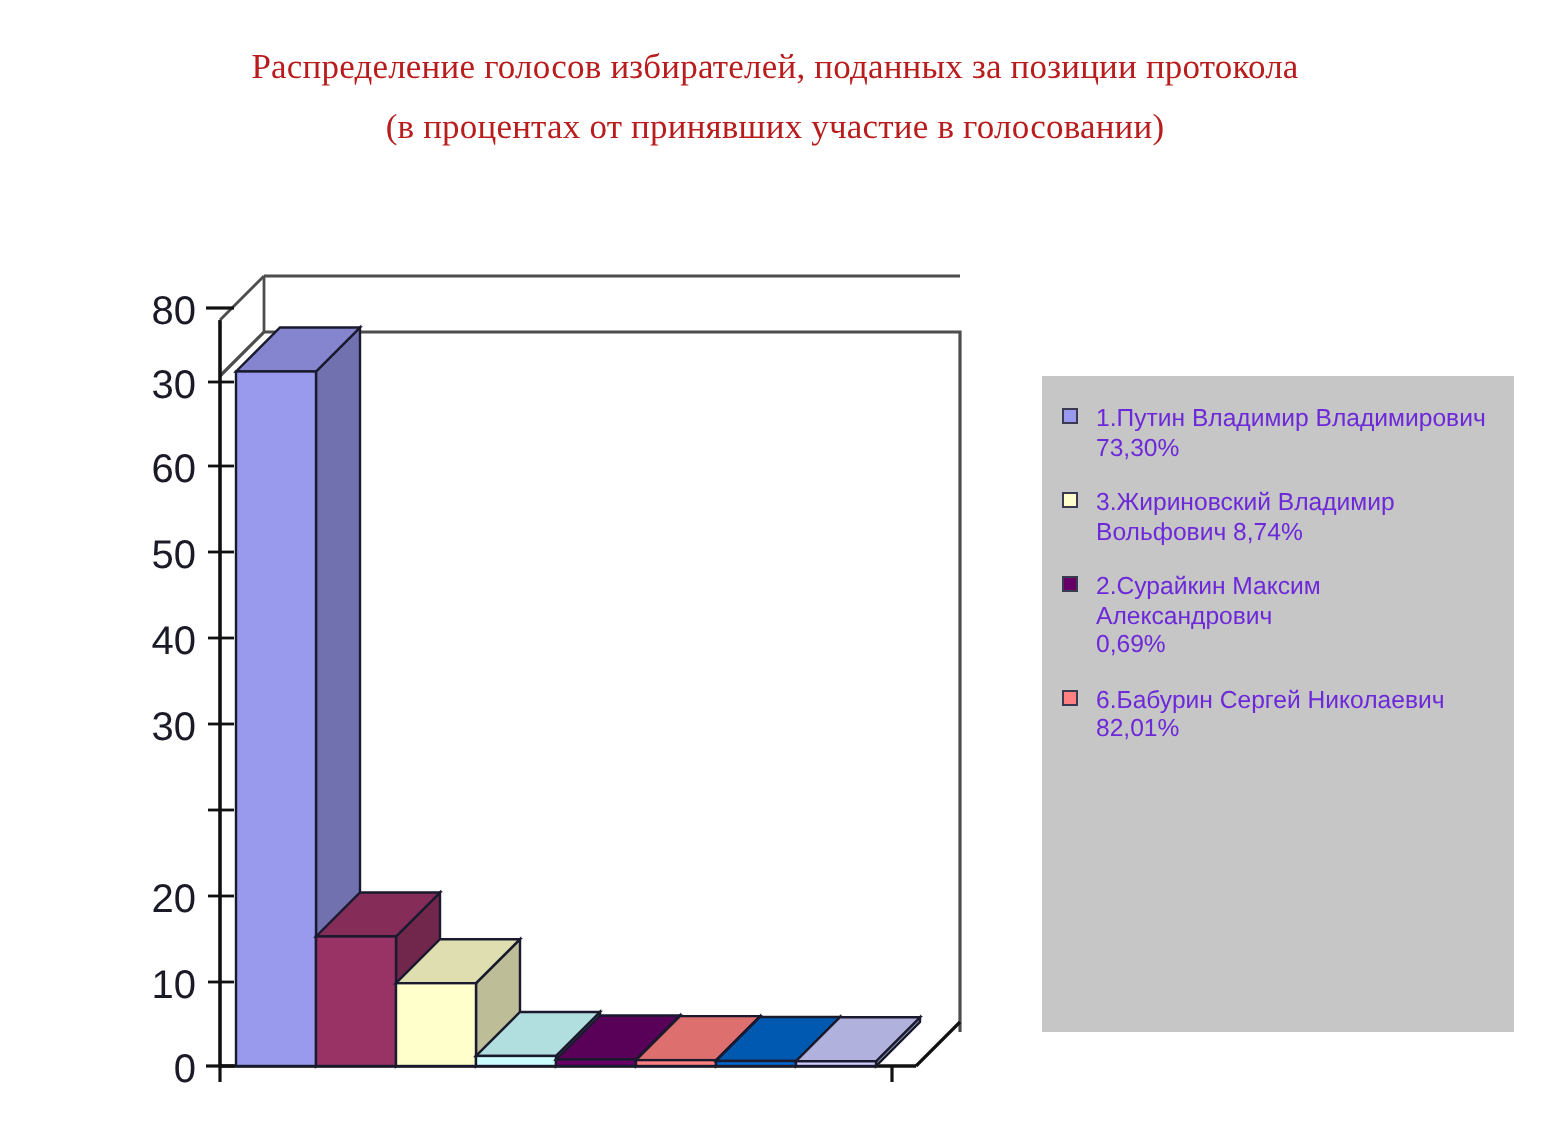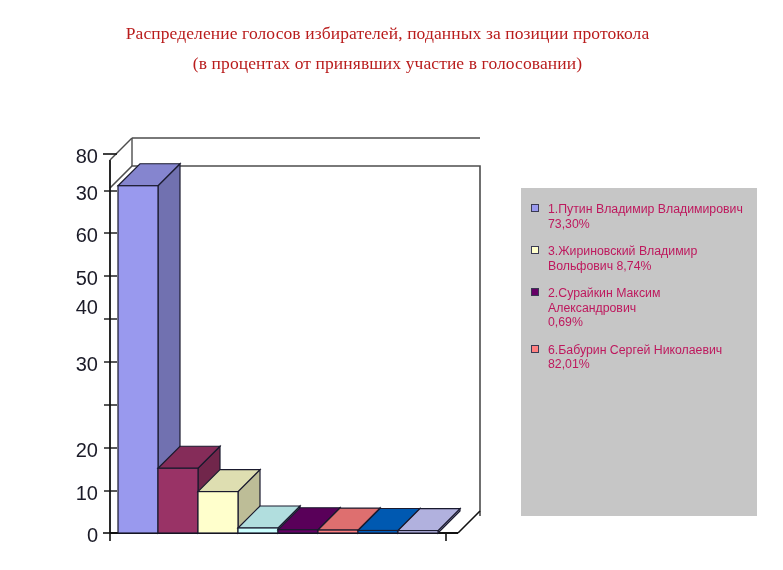--- a/index.html
+++ b/index.html
@@ -63,21 +63,21 @@
     padding: 14px 8px 8px 10px;
   }
   .legend-item {
     position: relative;
     display: block;
     margin-bottom: 13px;
     padding-left: 17px;
     font-family: "Liberation Sans", sans-serif;
     font-size: 12.3px;
     line-height: 14.5px;
-    color: #be185d;
+    color: #6d28d9;
   }
   .legend-swatch {
     position: absolute;
     left: 0;
     top: 2px;
     width: 8px;
     height: 8px;
     border: 1px solid #3a3a52;
     box-sizing: border-box;
   }
@@ -166,21 +166,21 @@
         </g>
       </g>
   </svg>
 </div>
 
 <div id="ytick-labels">
     <div class="ytick-label" style="left: 58px; top: 145px;">80</div>
     <div class="ytick-label" style="left: 58px; top: 182px;">30</div>
     <div class="ytick-label" style="left: 58px; top: 224px;">60</div>
     <div class="ytick-label" style="left: 58px; top: 267px;">50</div>
-    <div class="ytick-label" style="left: 58px; top: 296px;">40</div>
+    <div class="ytick-label" style="left: 58px; top: 310px;">40</div>
     <div class="ytick-label" style="left: 58px; top: 353px;">30</div>
     <div class="ytick-label" style="left: 58px; top: 439px;">20</div>
     <div class="ytick-label" style="left: 58px; top: 482px;">10</div>
     <div class="ytick-label" style="left: 58px; top: 524px;">0</div>
   </div>
 
 <div id="legend">
     <div class="legend-item">
       <span class="legend-swatch" style="background: rgb(153, 153, 238);"></span>
       <span class="legend-text">1.Путин Владимир Владимирович

